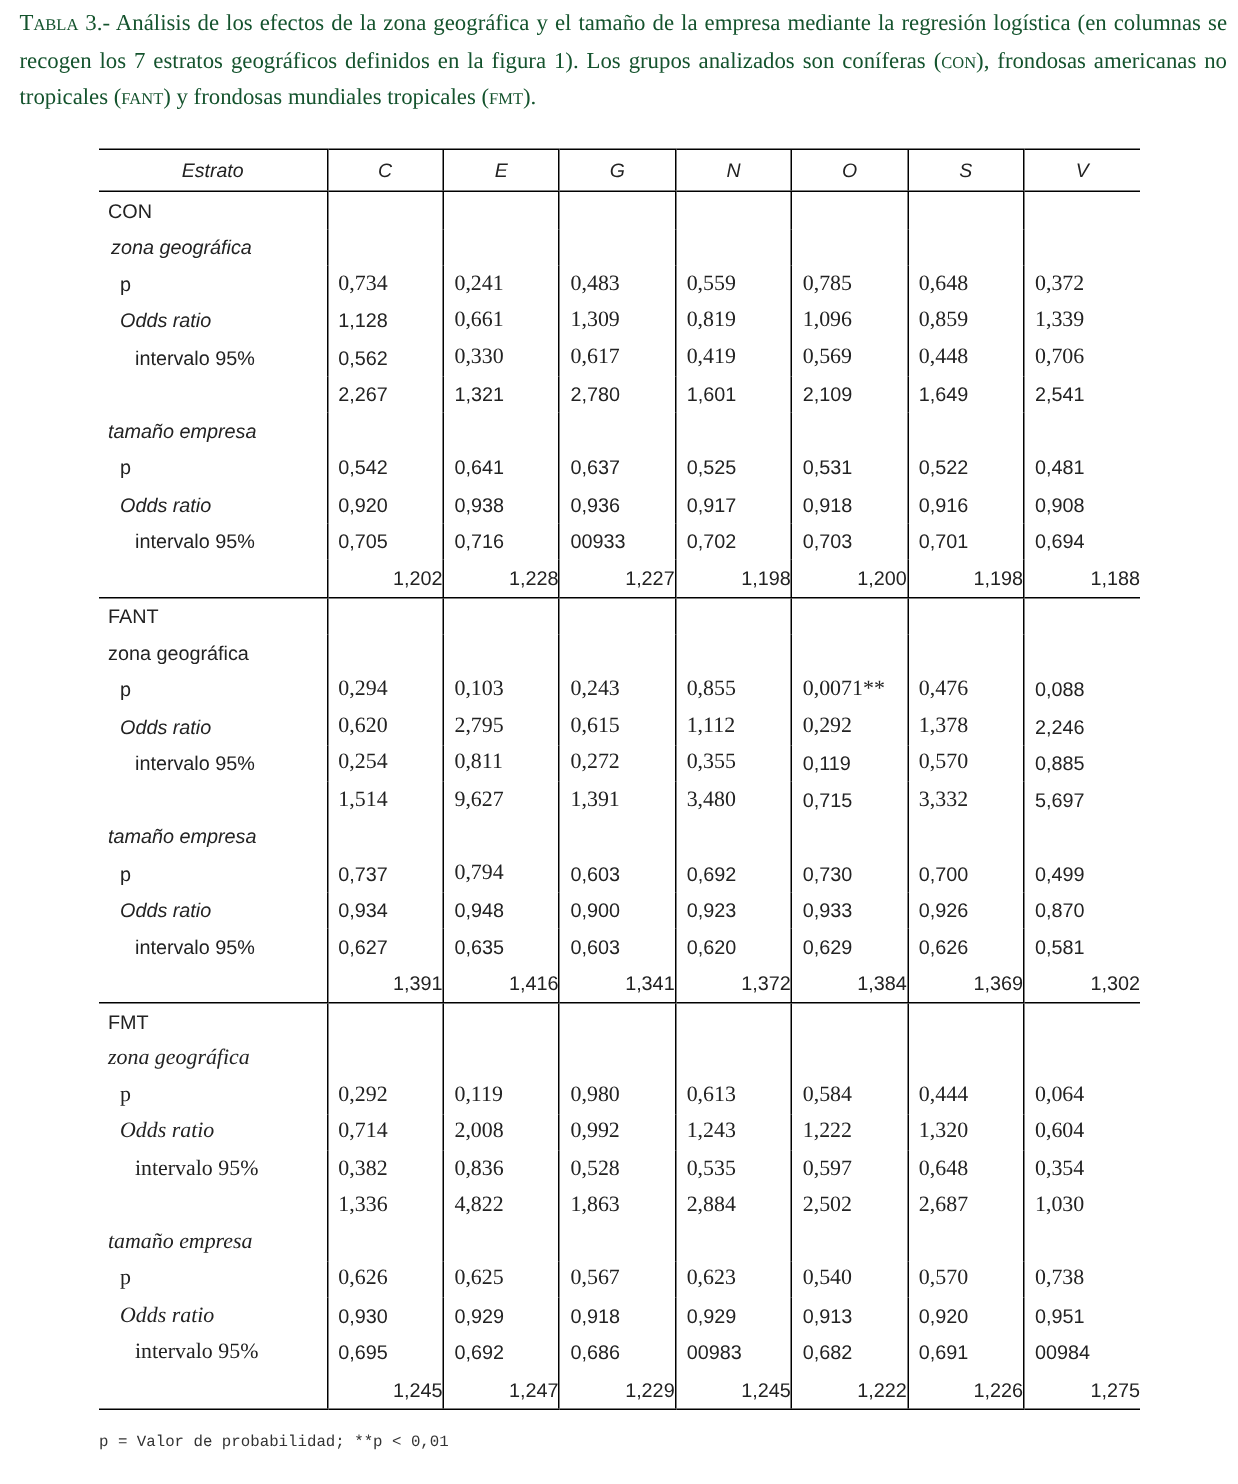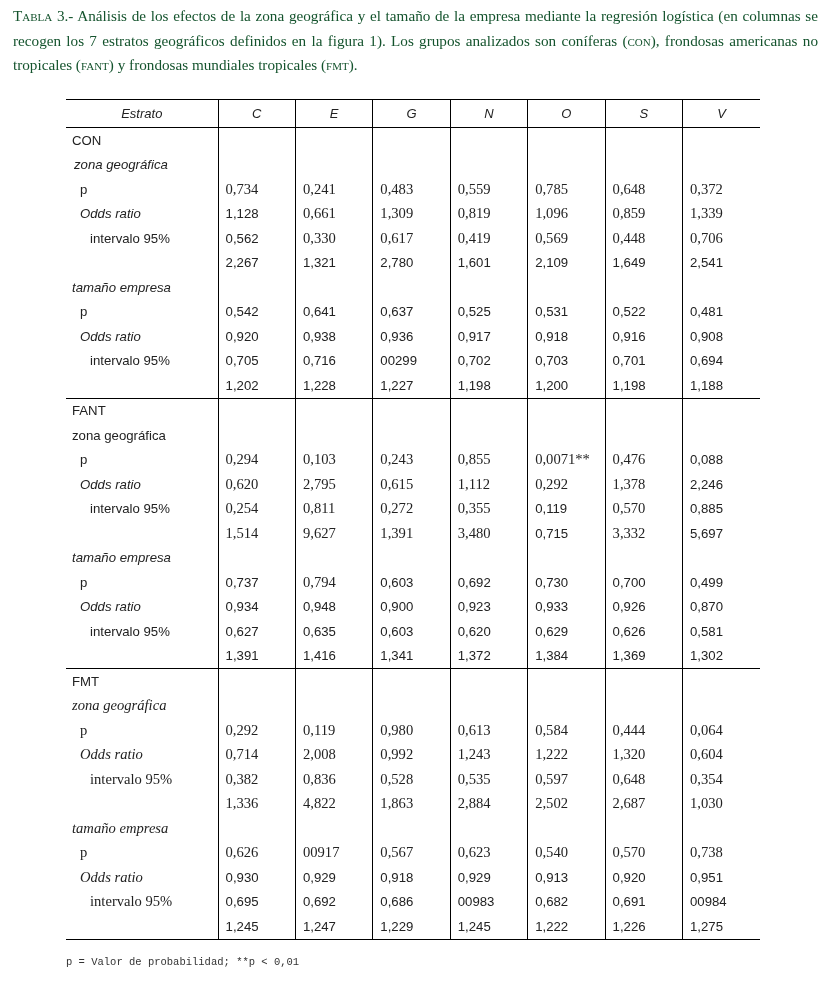--- a/index.html
+++ b/index.html
@@ -28,21 +28,21 @@
     height:24.5px; padding:0 0 0 7px; vertical-align:middle;
     border-left:1.5px solid #000; font-size:14px; white-space:nowrap;
   }
   table.t td:first-child { border-left:none; padding-left:6px; }
   .sans { font-family:"Liberation Sans", "DejaVu Sans", sans-serif; font-size:13.2px !important; color:#222; }
   .serif { font-family:"Liberation Serif", "DejaVu Serif", serif; font-size:14.6px !important; color:#222; }
   .it { font-style:italic; }
   .ind1 { padding-left:14px !important; }
   .ind2 { padding-left:24px !important; }
   .ind0b { padding-left:8px !important; }
-  tr.grp-end td { border-bottom:1.5px solid #000; }
+  tr.grp-end td { border-bottom:1.5px solid #000;text-align:right; }
   .footnote {
     position:absolute; left:66px; top:956px;
     font-family:Liberation Mono, monospace;
     font-size:10.5px; color:#333;
   }
 </style>
 </head>
 <body>
 
 <div class="caption"><span class="sc">Tabla 3.-</span><span> Análisis de los efectos de la zona geográfica y el tamaño de la empresa mediante la regresión logística (en columnas se recogen los 7 estratos geográficos definidos en la figura 1). Los grupos analizados son coníferas (</span><span class="sc">con</span><span>), frondosas americanas no tropicales (</span><span class="sc">fant</span><span>) y frondosas mundiales tropicales (</span><span class="sc">fmt</span><span>).</span></div>
@@ -158,21 +158,21 @@
         <td class="sans">0,936</td>
         <td class="sans">0,917</td>
         <td class="sans">0,918</td>
         <td class="sans">0,916</td>
         <td class="sans">0,908</td>
       </tr>
       <tr>
         <td class="sans ind2">intervalo 95%</td>
         <td class="sans">0,705</td>
         <td class="sans">0,716</td>
-        <td class="sans">00299</td>
+        <td class="sans">00933</td>
         <td class="sans">0,702</td>
         <td class="sans">0,703</td>
         <td class="sans">0,701</td>
         <td class="sans">0,694</td>
       </tr>
       <tr class="grp-end">
         <td class="sans "></td>
         <td class="sans">1,202</td>
         <td class="sans">1,228</td>
         <td class="sans">1,227</td>
@@ -357,21 +357,21 @@
         <td></td>
         <td></td>
         <td></td>
         <td></td>
         <td></td>
         <td></td>
       </tr>
       <tr>
         <td class="serif ind1">p</td>
         <td class="serif">0,626</td>
-        <td class="serif">00917</td>
+        <td class="serif">0,625</td>
         <td class="serif">0,567</td>
         <td class="serif">0,623</td>
         <td class="serif">0,540</td>
         <td class="serif">0,570</td>
         <td class="serif">0,738</td>
       </tr>
       <tr>
         <td class="serif ind1 it">Odds ratio</td>
         <td class="sans">0,930</td>
         <td class="sans">0,929</td>

